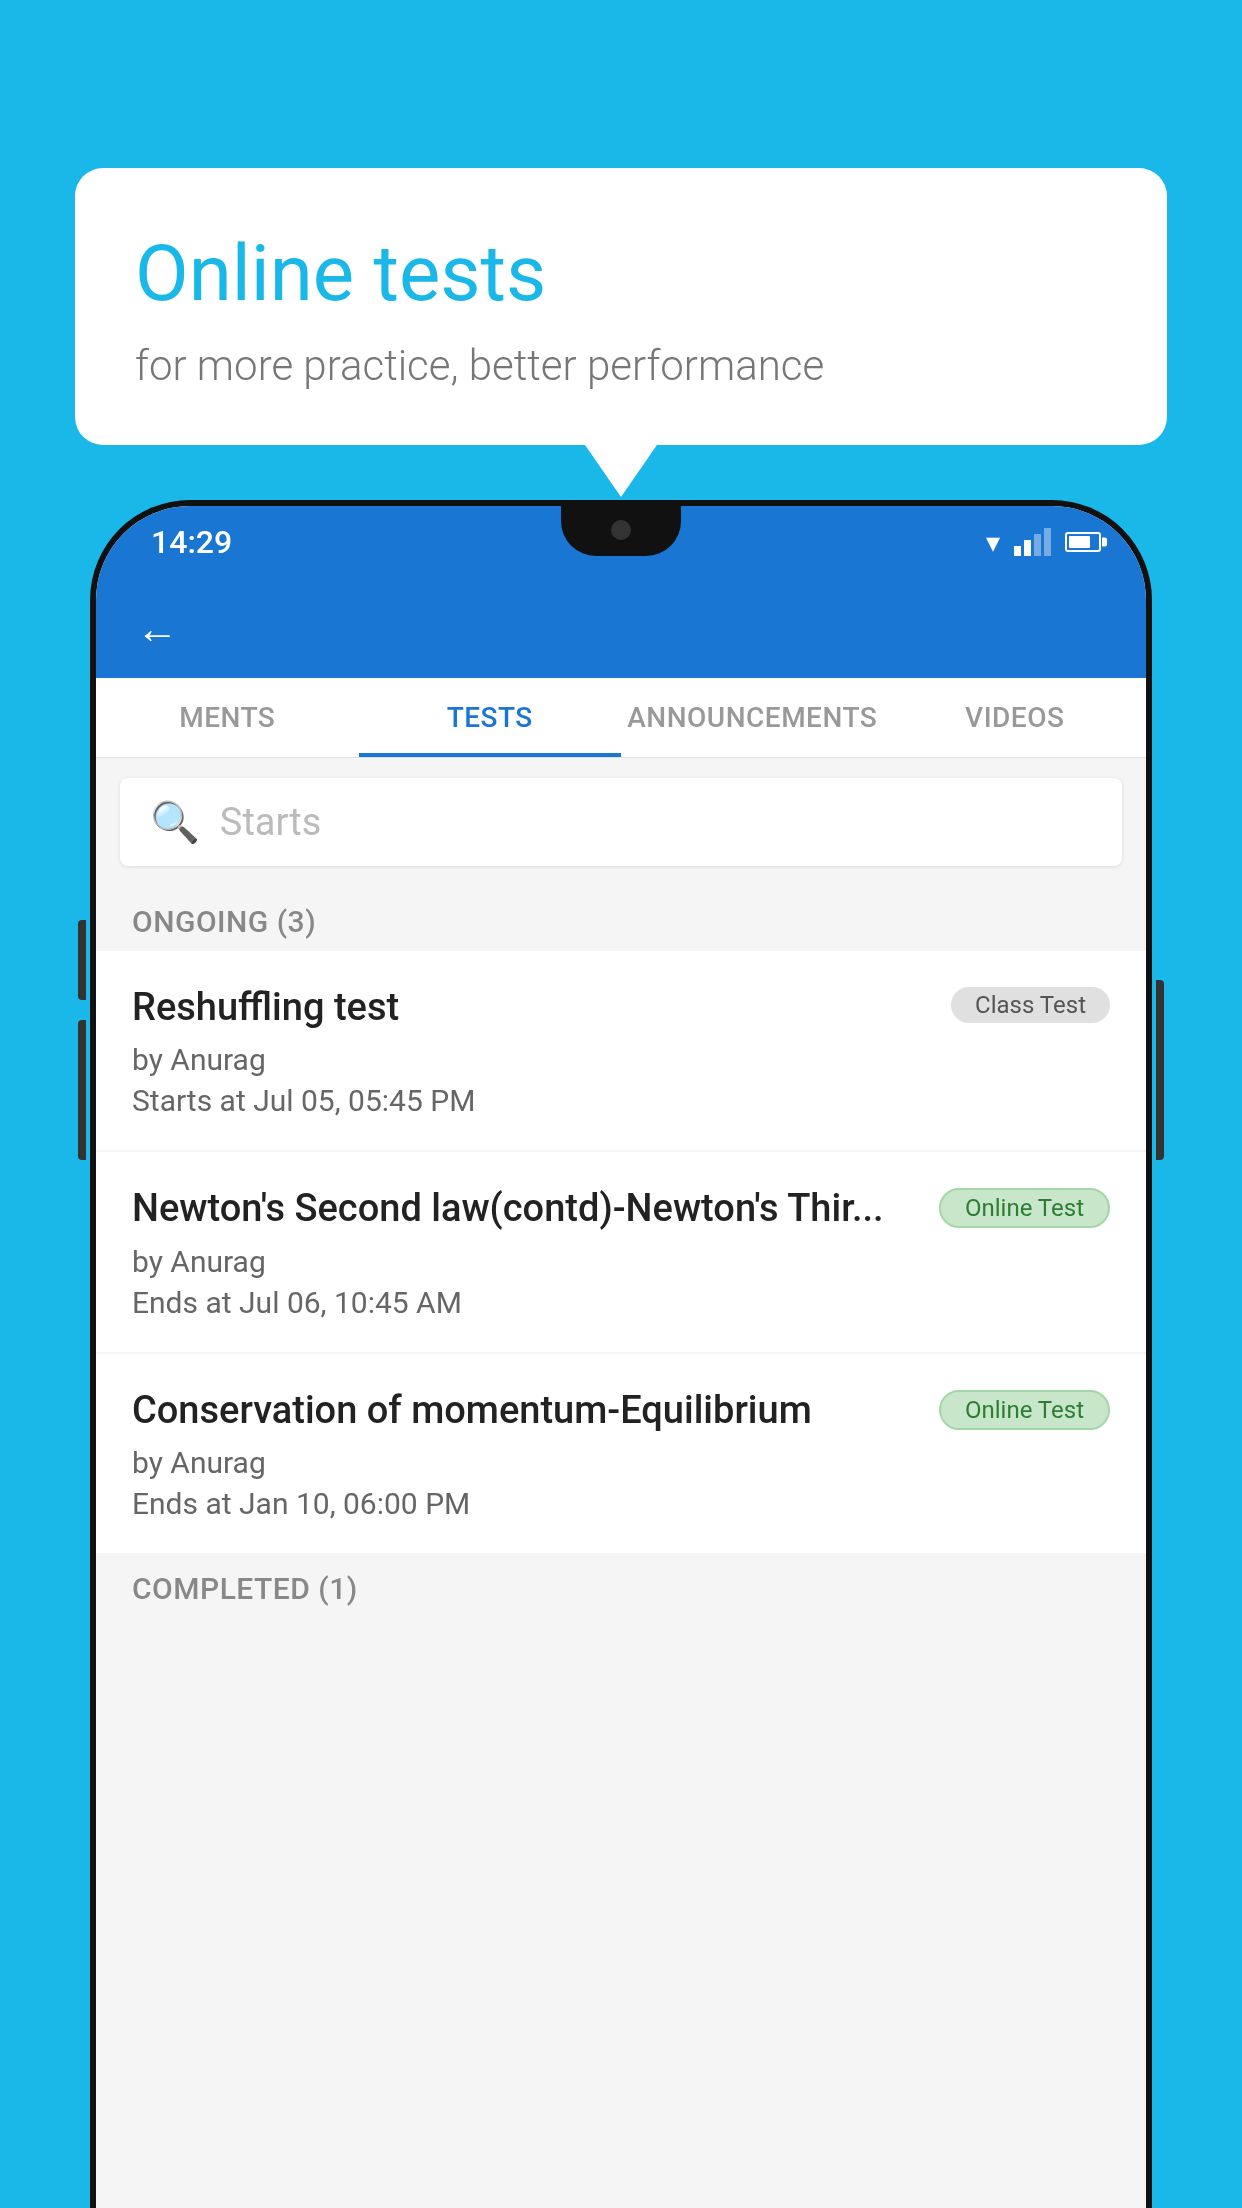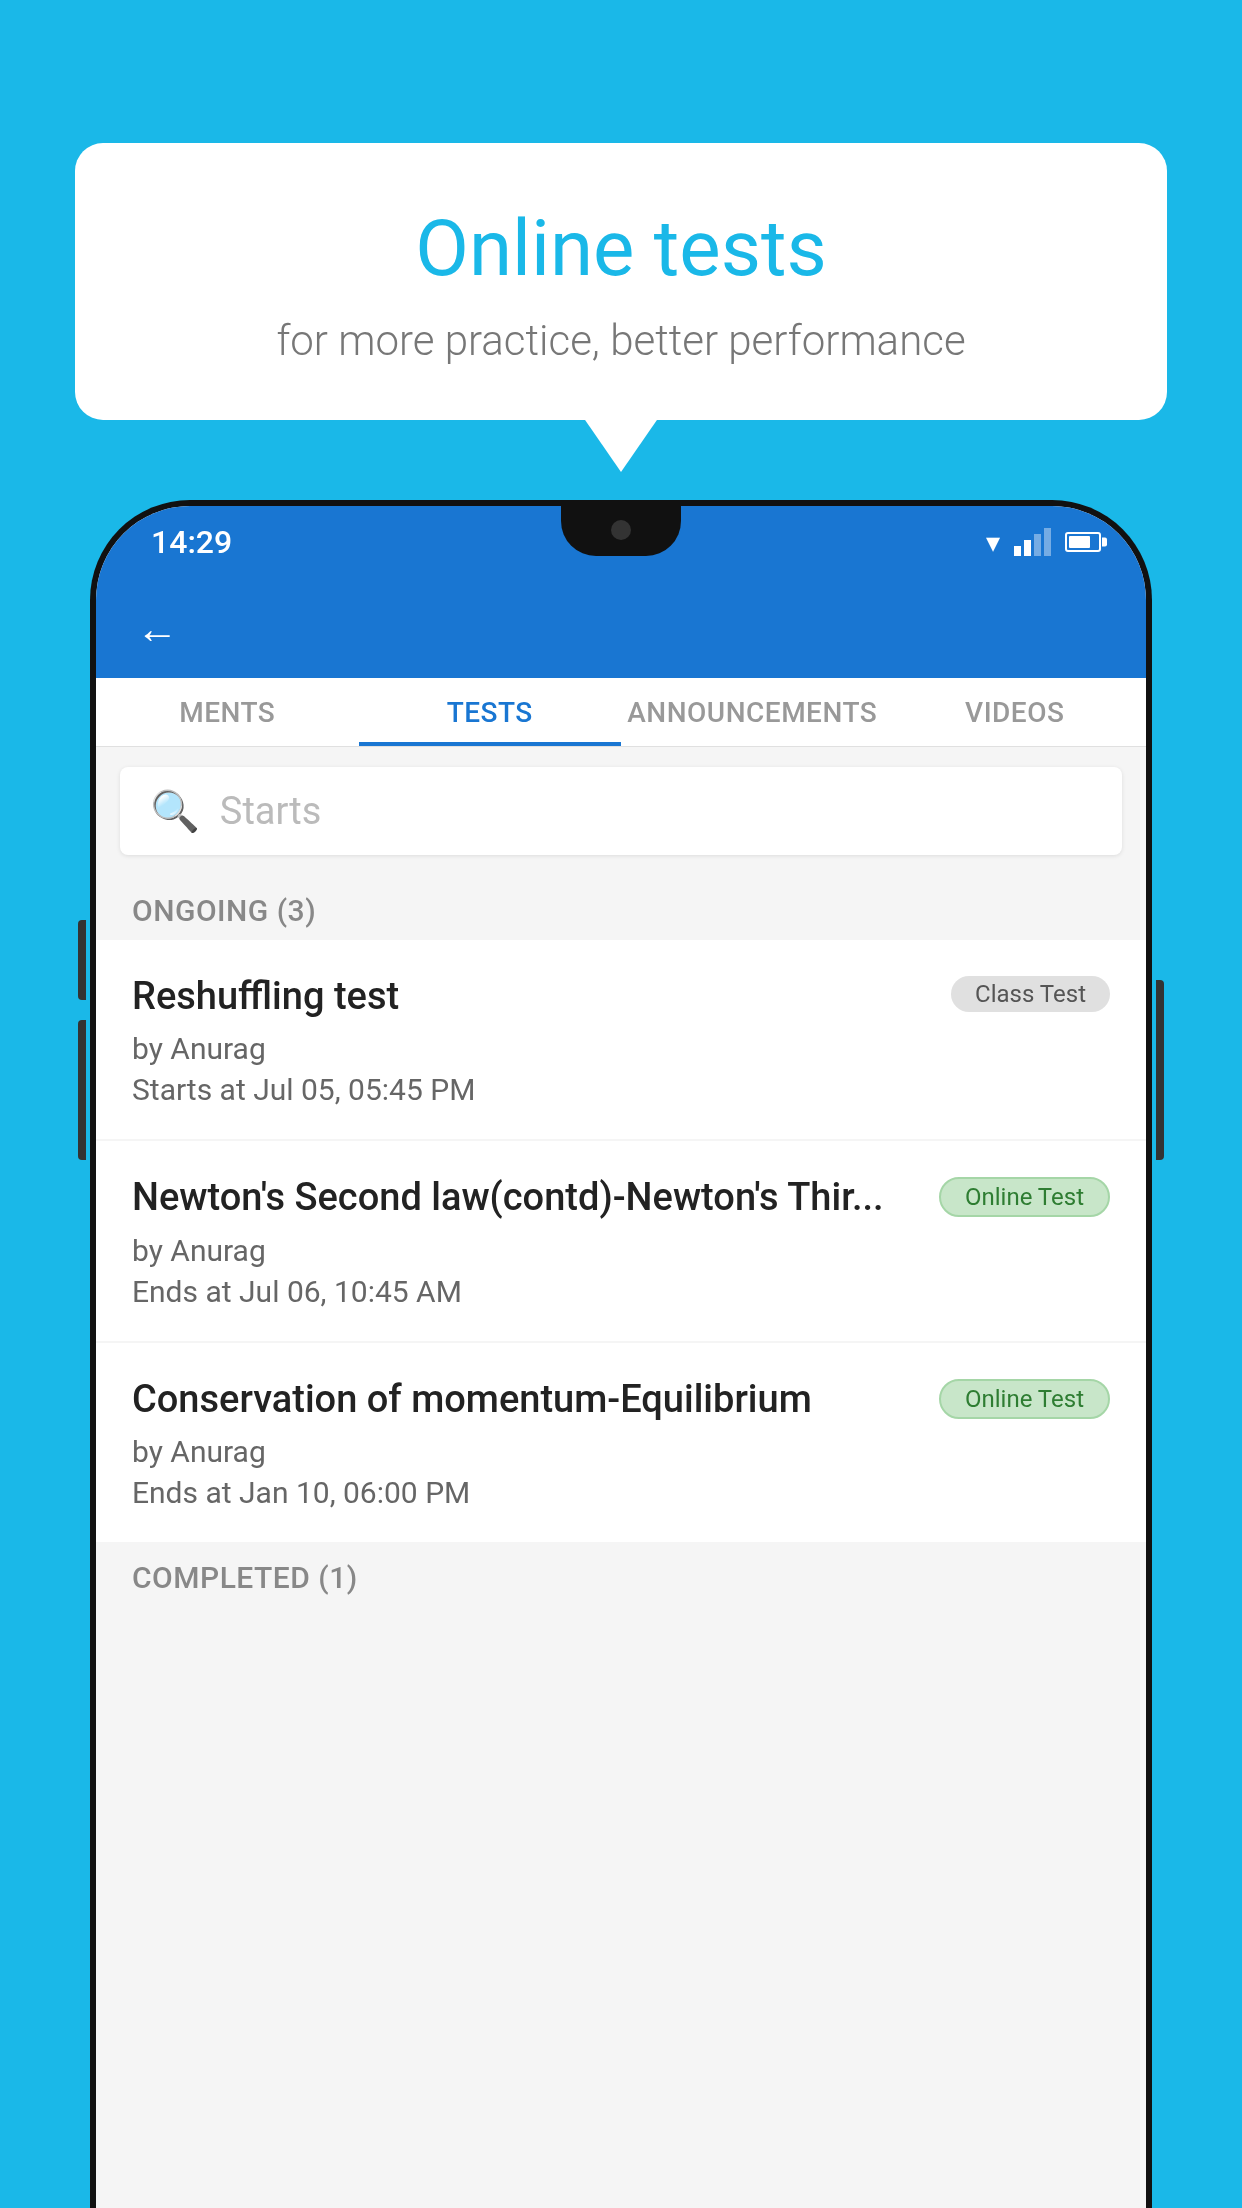--- a/index.html
+++ b/index.html
@@ -10,27 +10,26 @@
       height: 2208px;
       background-color: #1ab8e8;
       font-family: 'Roboto', Arial, sans-serif;
       overflow: hidden;
       position: relative;
     }
 
     
     .speech-bubble {
       position: absolute;
-      top: 143px;
+      top: 168px;
       left: 75px;
       right: 75px;
       background: white;
       border-radius: 28px;
       padding: 60px 60px 55px;
-      text-align: center;
     }
     .speech-bubble::after {
       content: '';
       position: absolute;
       bottom: -52px;
       left: 50%;
       transform: translateX(-50%);
       width: 0;
       height: 0;
       border-left: 38px solid transparent;
@@ -186,21 +185,21 @@
 
     .app-title {
       color: white;
       font-size: 46px;
       font-weight: 400;
     }
 
     
     .tabs-bar {
       background: white;
-      height: 69px;
+      height: 80px;
       display: flex;
       align-items: stretch;
       border-bottom: 1px solid #e0e0e0;
       overflow: hidden;
     }
 
     .tab {
       flex: 1;
       display: flex;
       align-items: center;

